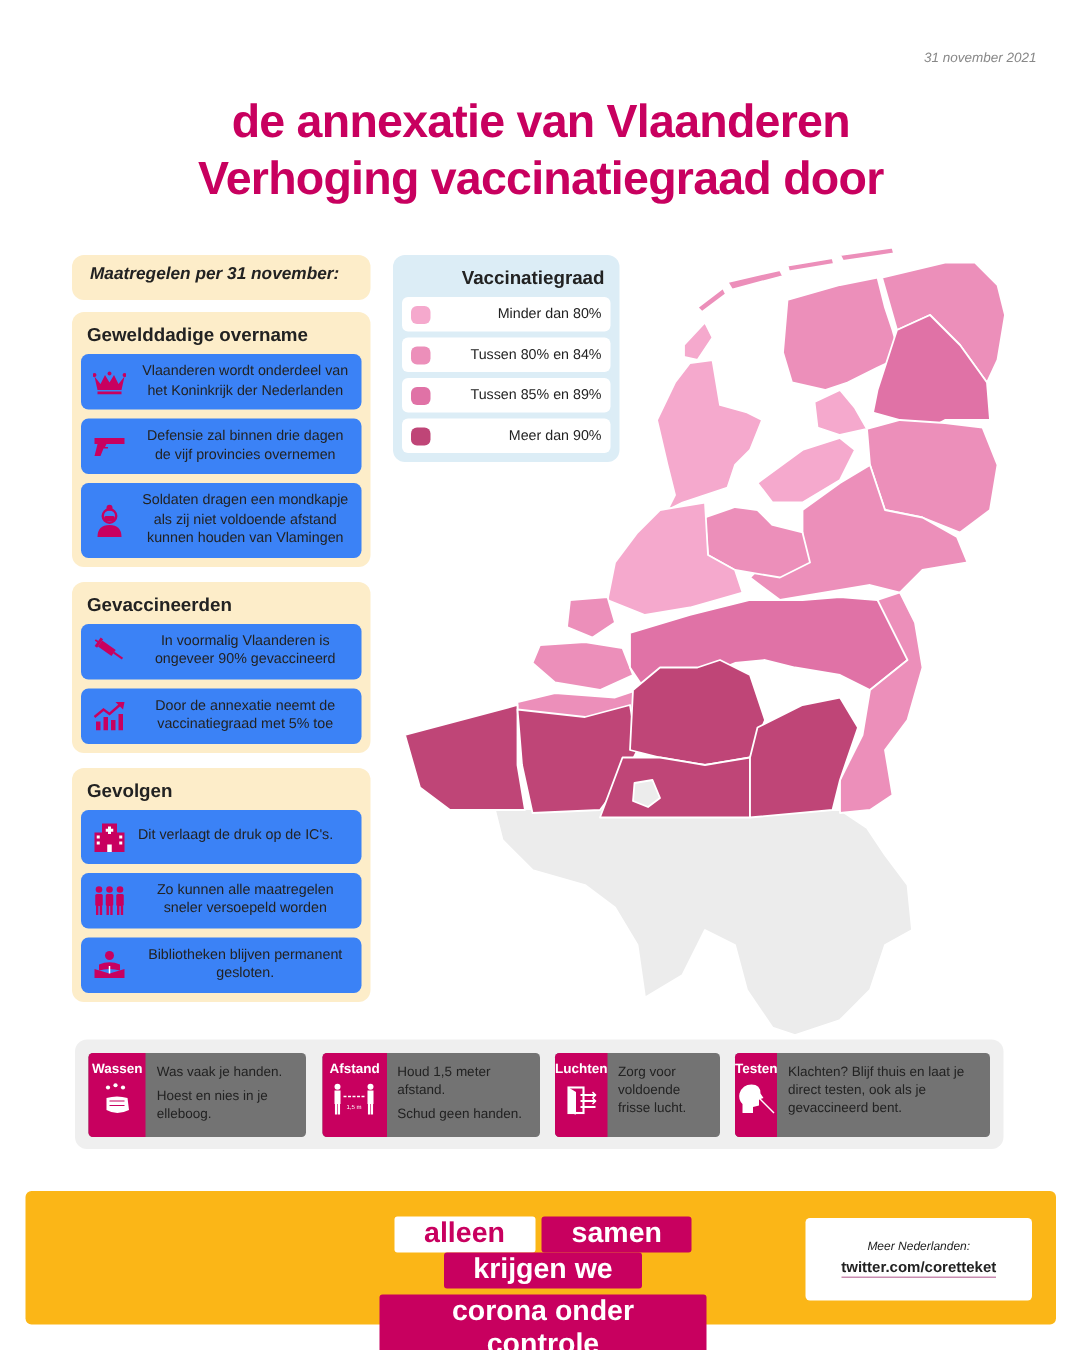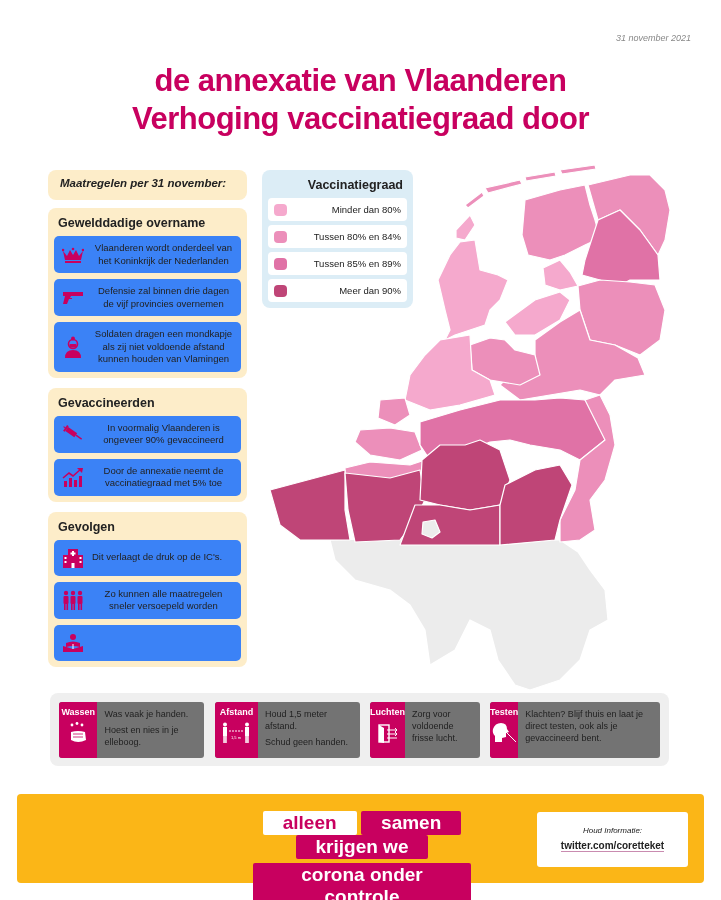--- a/index.html
+++ b/index.html
@@ -166,20 +166,21 @@
     </div>
     <div class="item">
       <span class="ic">
         <svg width="22" height="20" viewBox="0 0 22 20">
             <circle cx="11" cy="4" r="3" fill="#c8005f"></circle>
             <path d="M4 10 Q11 7 18 10 L18 14 Q11 12 4 14 Z" fill="#c8005f"></path>
             <path d="M1 13 L11 16 L21 13 L21 19 L1 19 Z" fill="#c8005f"></path>
             <path d="M11 11 L11 16" stroke="#fff" stroke-width="1"></path>
           </svg>
       </span>
+      <span class="tx">Bibliotheken blijven permanent gesloten.</span>
     </div>
   </div>
 </div>
 
 <svg class="map" viewBox="0 0 430 540" width="430" height="540">
   <g stroke="#ffffff" stroke-width="1.2" stroke-linejoin="round">
 
     <path d="M70 380 L150 378 L250 380 L300 380 L318 392 L330 410 L345 430 L348 460 L330 470 L320 500 L300 520 L270 530 L255 525 L238 500 L230 470 L210 460 L195 490 L170 505 L165 470 L150 445 L130 430 L95 420 L75 400 Z" fill="#ececec"></path>
 
     <path d="M225 28 L260 20 L262 24 L228 33 Z M265 17 L295 12 L296 16 L266 21 Z M300 10 L335 5 L336 9 L302 14 Z M205 45 L222 32 L224 36 L208 48 Z" fill="#ec8fba"></path>
@@ -323,15 +324,15 @@
   <div>
     <span class="chip white">alleen</span>
     <span class="chip">samen</span>
     <span class="chip">krijgen we</span>
   </div>
   <div class="row2">
     <span class="chip">corona onder controle</span>
   </div>
 </div>
 <div class="info">
-  <div class="small">Houd Informatie:</div>
+  <div class="small">Meer Nederlanden:</div>
   <a class="link">twitter.com/coretteket</a>
 </div>
 
 </body></html>

